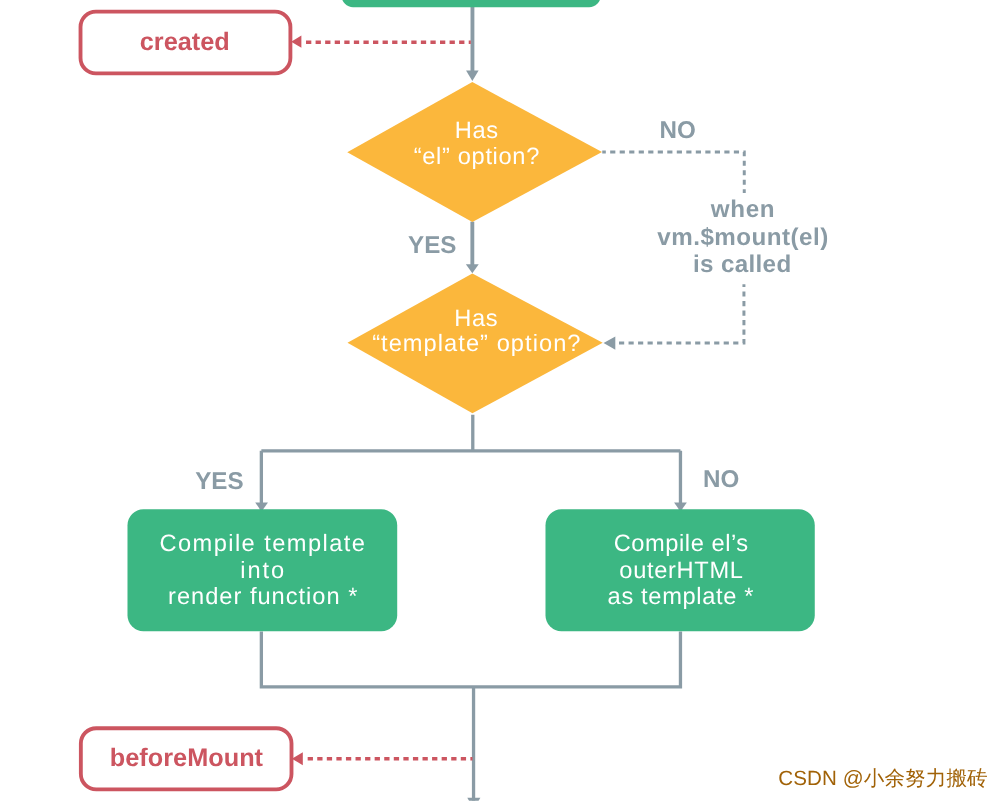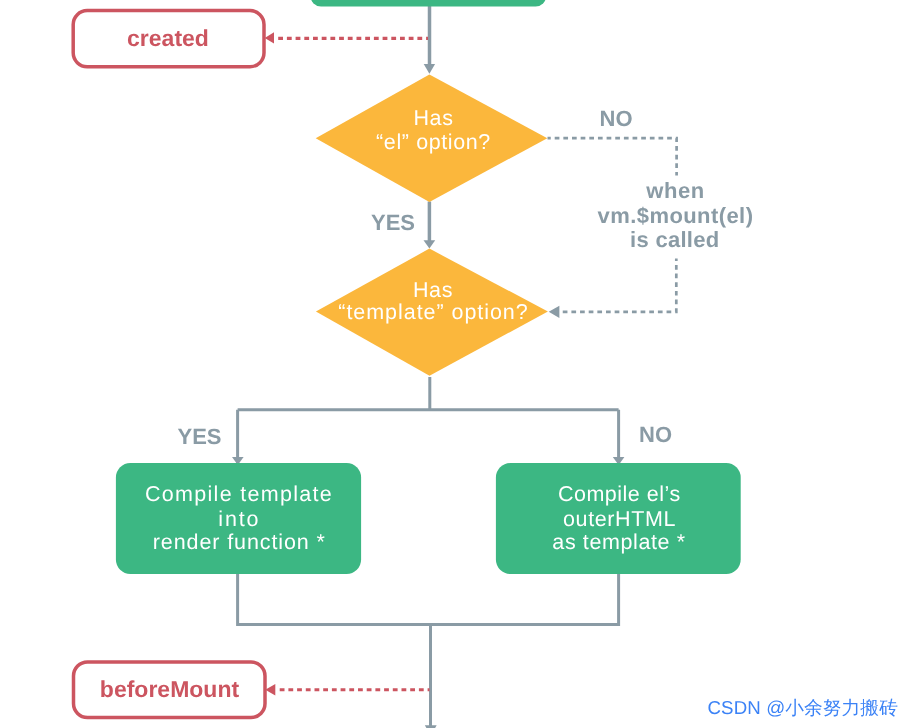--- a/index.html
+++ b/index.html
@@ -5,21 +5,21 @@
 <style>
   html,body{margin:0;padding:0;}
   *{-webkit-font-smoothing:antialiased;text-rendering:geometricPrecision;}
   body{width:913px;height:728px;background:#ffffff;overflow:hidden;
        font-family:"Liberation Sans",sans-serif;}
   #stage{position:relative;width:913px;height:652px;}
   svg.layer{position:absolute;left:0;top:0;width:913px;height:728px;}
   .nodeText{fill:#ffffff;font-family:"Liberation Sans",sans-serif;font-weight:400;letter-spacing:0.6px;}
   .hookText{font-family:"Liberation Sans",sans-serif;font-weight:700;}
   .labelText{font-family:"Liberation Sans",sans-serif;font-weight:700;fill:#8a9ba5;}
-  .wm{position:absolute;left:707.5px;top:694.5px;color:#3b82f6;font-size:18.7px;
+  .wm{position:absolute;left:707.5px;top:694.5px;color:#a16207;font-size:18.7px;
       font-family:"Liberation Sans",sans-serif;letter-spacing:0.1px;white-space:nowrap;}
 </style>
 </head>
 <body>
 
 <div id="stage">
   <svg class="layer" viewBox="0 0 913 728">
 
     <g stroke="#8a9ba5" fill="none">
 

